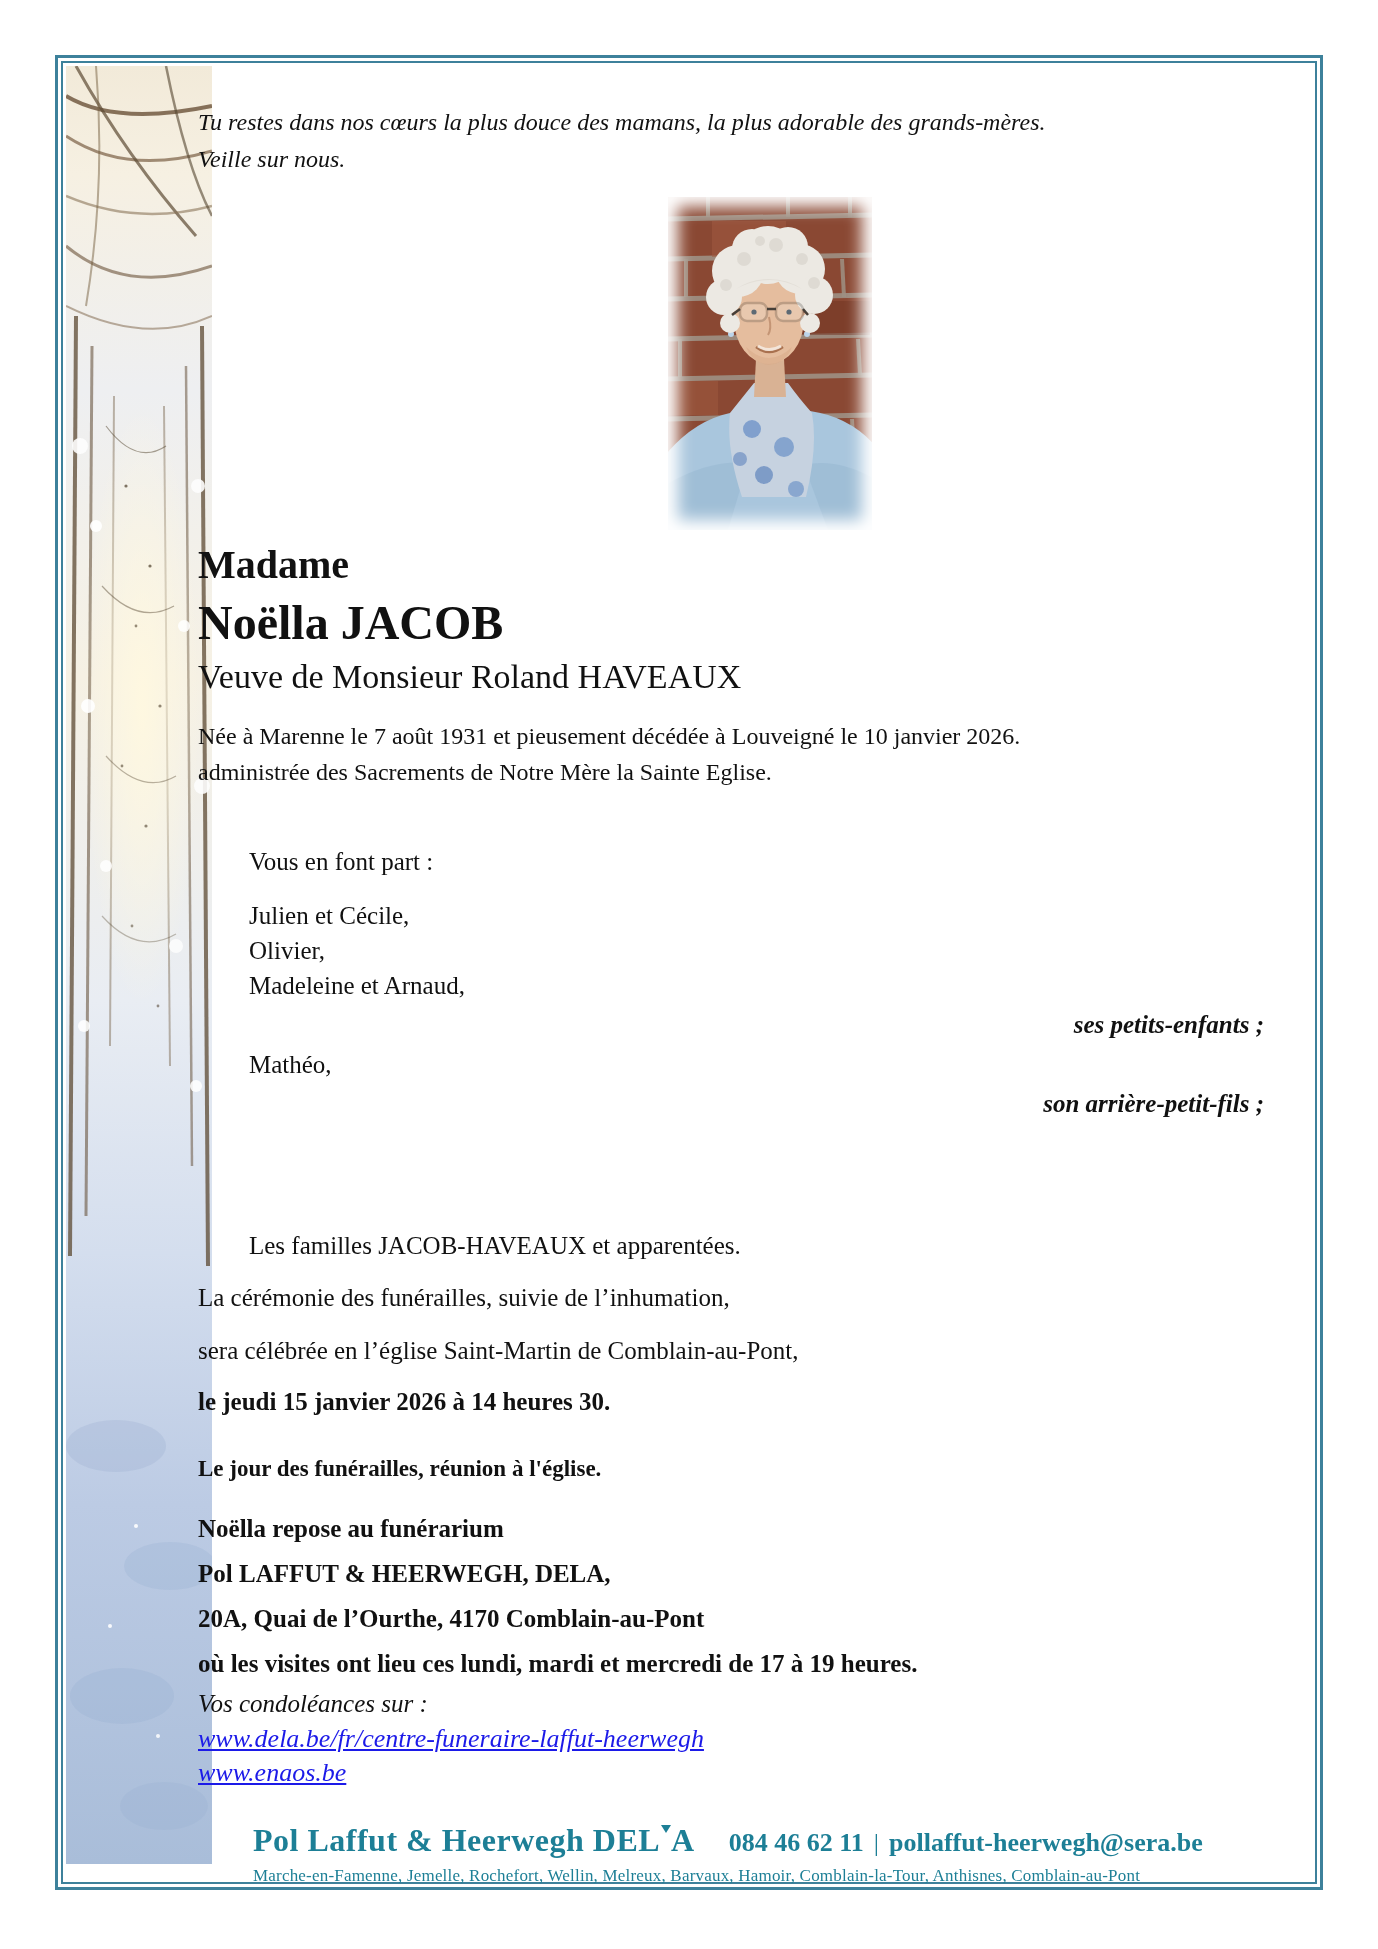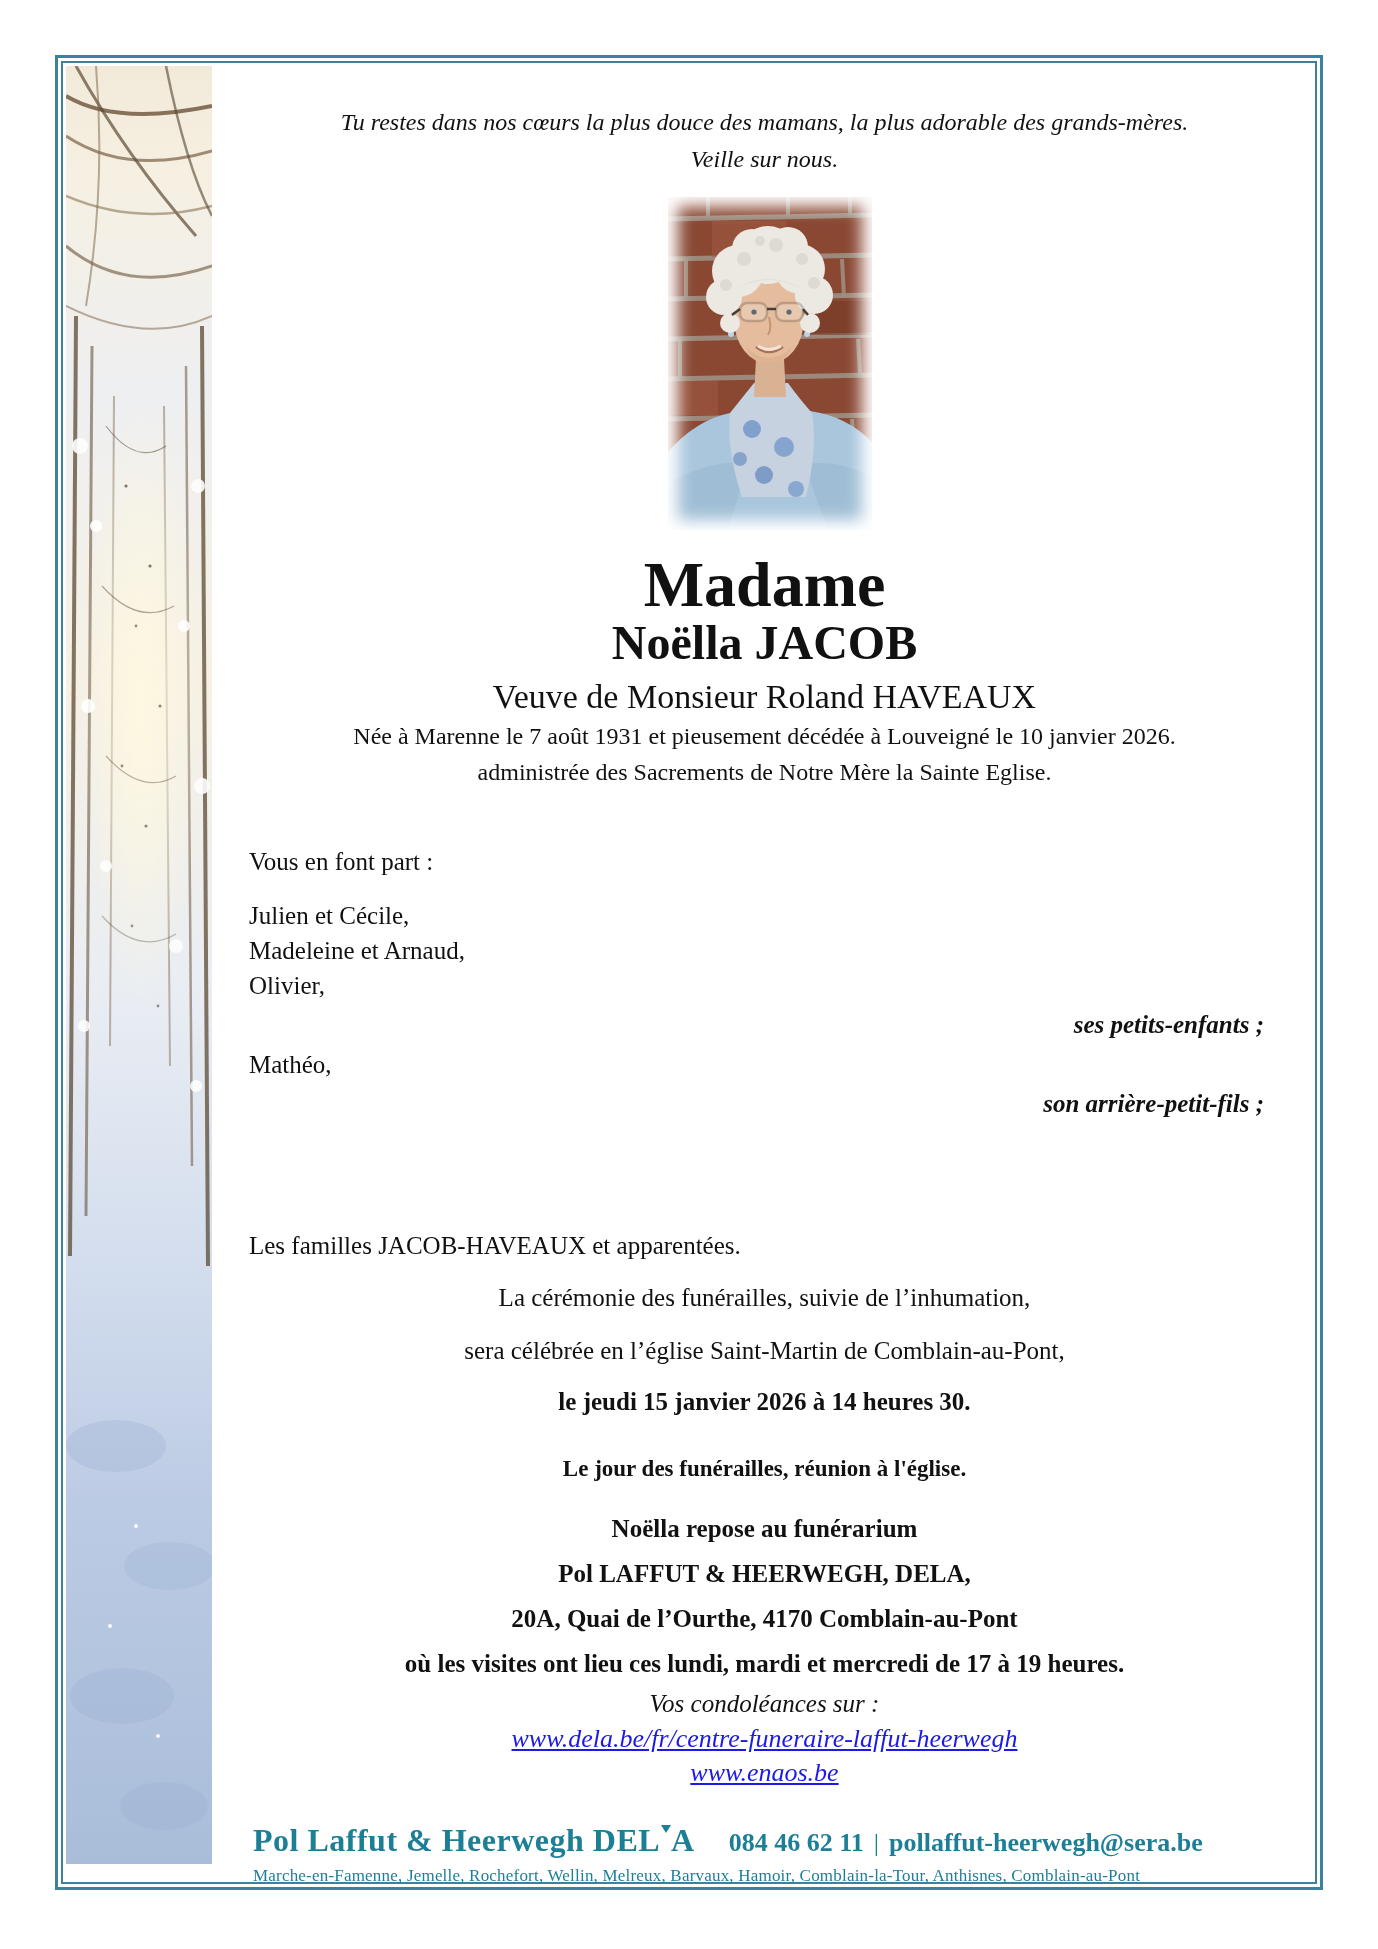--- a/index.html
+++ b/index.html
@@ -22,24 +22,24 @@
   
   .portrait{
     position:absolute;left:668px;top:197px;width:204px;height:333px;overflow:hidden;
   }
   .portrait svg{display:block;width:100%;height:100%;}
   .portrait::after{
     content:"";position:absolute;inset:0;
     box-shadow:inset 0 0 16px 10px #ffffff;
   }
   
-  .col{position:absolute;left:211px;width:1107px;text-align:center;}
+  .col{position:absolute;left:198px;width:1107px;}
   .epitaph{top:104px;font-style:italic;font-size:24px;line-height:37px;}
   .heading{top:536px;}
-  .h-title{font-weight:bold;font-size:64px;line-height:58px;margin-top:20px;}
+  .h-title{font-weight:bold;font-size:40px;line-height:58px;}
   .h-name{font-weight:bold;font-size:48px;line-height:58px;}
   .h-widow{font-size:34px;line-height:46px;margin-top:2px;}
   .birth{top:718px;font-size:24px;line-height:36px;}
   .family{
     position:absolute;left:211px;width:1107px;top:846px;text-align:left;
     font-size:25px;box-sizing:border-box;padding:0 54px 0 38px;
   }
   .family .intro{margin-bottom:20px;line-height:32px;}
   .family .name-line{line-height:35px;}
   .family .relation{
@@ -254,22 +254,22 @@
   <div>Née à Marenne le 7 août 1931 et pieusement décédée à Louveigné le 10 janvier 2026.</div>
   <div>administrée des Sacrements de Notre Mère la Sainte Eglise.</div>
 </div>
 
 <div class="family">
   <div class="intro">Vous en font part :</div>
 
 
   <div>
     <div class="name-line">Julien et Cécile,</div>
+    <div class="name-line">Olivier,</div>
     <div class="name-line">Madeleine et Arnaud,</div>
-    <div class="name-line">Olivier,</div>
     <div class="relation">ses petits-enfants ;</div>
   </div>
 
   <div>
     <div class="name-line">Mathéo,</div>
     <div class="relation">son arrière-petit-fils ;</div>
   </div>
 </div>
 
 <div class="families-line">Les familles JACOB-HAVEAUX et apparentées.</div>

